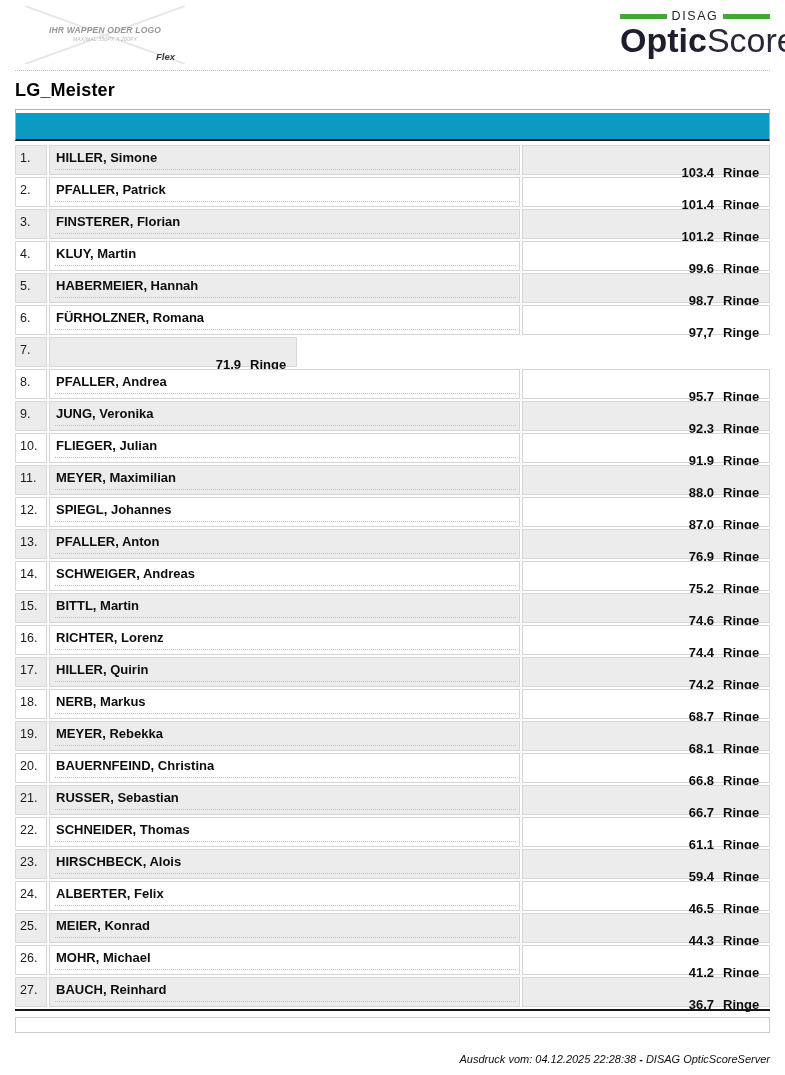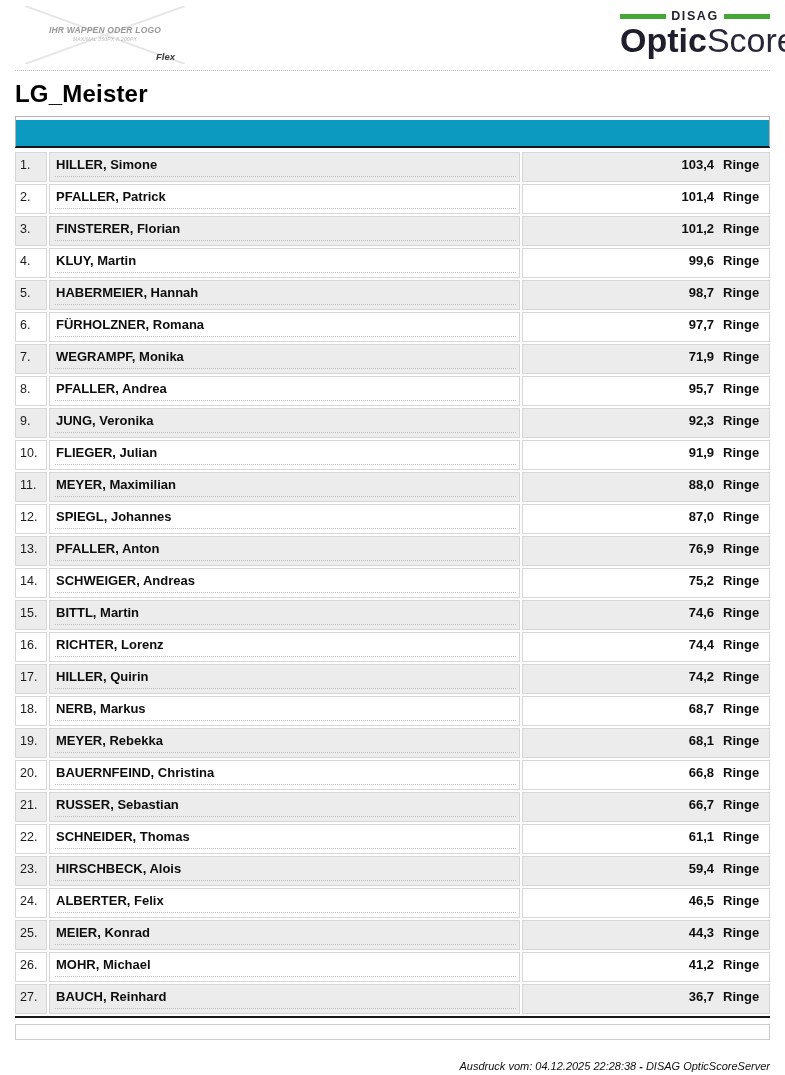--- a/index.html
+++ b/index.html
@@ -35,36 +35,36 @@
     font-size:5px;font-style:italic;color:#b8b8b8;letter-spacing:.2px;
   }
   .lp-l3{
     position:absolute;right:10px;bottom:2px;
     font-size:9.5px;font-weight:bold;font-style:italic;color:#3c3c3c;
   }
   .disag{position:absolute;right:0;top:10px;width:150px;}
   .disag-top{display:flex;align-items:center;gap:5px;}
   .disag-bar{flex:1;height:5px;background:var(--logo-green);}
   .disag-name{
-    font-size:12.5px;font-weight:bold;letter-spacing:1.6px;color:#23232f;
+    font-size:12.5px;font-weight:normal;letter-spacing:1.6px;color:#23232f;
     line-height:1;
     text-align:right;
   }
   .disag-word{
     text-align:right;font-size:34px;line-height:1.05;color:#1e1e2c;
     margin-top:0;white-space:nowrap;
   }
   .disag-word .b{font-weight:bold;}
   .disag-word .l{font-weight:normal;color:#27273a;}
 
   .dotted-sep{border-top:1px dotted #b9b9b9;height:0;}
 
   
   h1.page-title{
-    font-size:24px;font-weight:bold;margin:9px 0 8px 0;color:#000;
+    font-size:18px;font-weight:bold;margin:9px 0 8px 0;color:#000;
     letter-spacing:.2px;
   }
 
   
   .band{
     border:1px solid #b2b2b2;
     border-bottom:2px solid #161616;
     padding-top:3px;
     background:#fff;
   }
@@ -88,21 +88,21 @@
     padding:4px 0 0 6px;
     white-space:nowrap;overflow:hidden;
   }
   .cell.name::after{
     content:"";position:absolute;left:5px;right:3px;bottom:4px;
     border-bottom:1.5px dotted #bdbdbd;
   }
   .cell.score{
     width:248px;flex:0 0 248px;
     font-size:13px;font-weight:bold;color:#0d0d0d;
-    padding:4px 6px 0 0;
+    padding:19px 6px 0 0;
     display:flex;justify-content:flex-end;gap:9px;
   }
   .cell.score .val{text-align:right;}
   .cell.score .unit{width:40px;text-align:left;}
 
   .bottom-line{border-top:2px solid #161616;height:0;}
   .empty-box{height:16px;border:1px solid #ccc;margin-top:6px;background:#fff;}
 
   
   .print-footer{
@@ -190,21 +190,20 @@
       <div class="row">
       <div class="cell rank">6.</div>
       <div class="cell name"><span>FÜRHOLZNER, Romana</span></div>
       <div class="cell score">
         <span class="val">97,7</span>
         <span class="unit">Ringe</span>
       </div>
     </div>
       <div class="row alt">
       <div class="cell rank">7.</div>
-      <div class="cell name"><span>WEGRAMPF, Monika</span></div>
       <div class="cell score">
         <span class="val">71,9</span>
         <span class="unit">Ringe</span>
       </div>
     </div>
       <div class="row">
       <div class="cell rank">8.</div>
       <div class="cell name"><span>PFALLER, Andrea</span></div>
       <div class="cell score">
         <span class="val">95,7</span>

